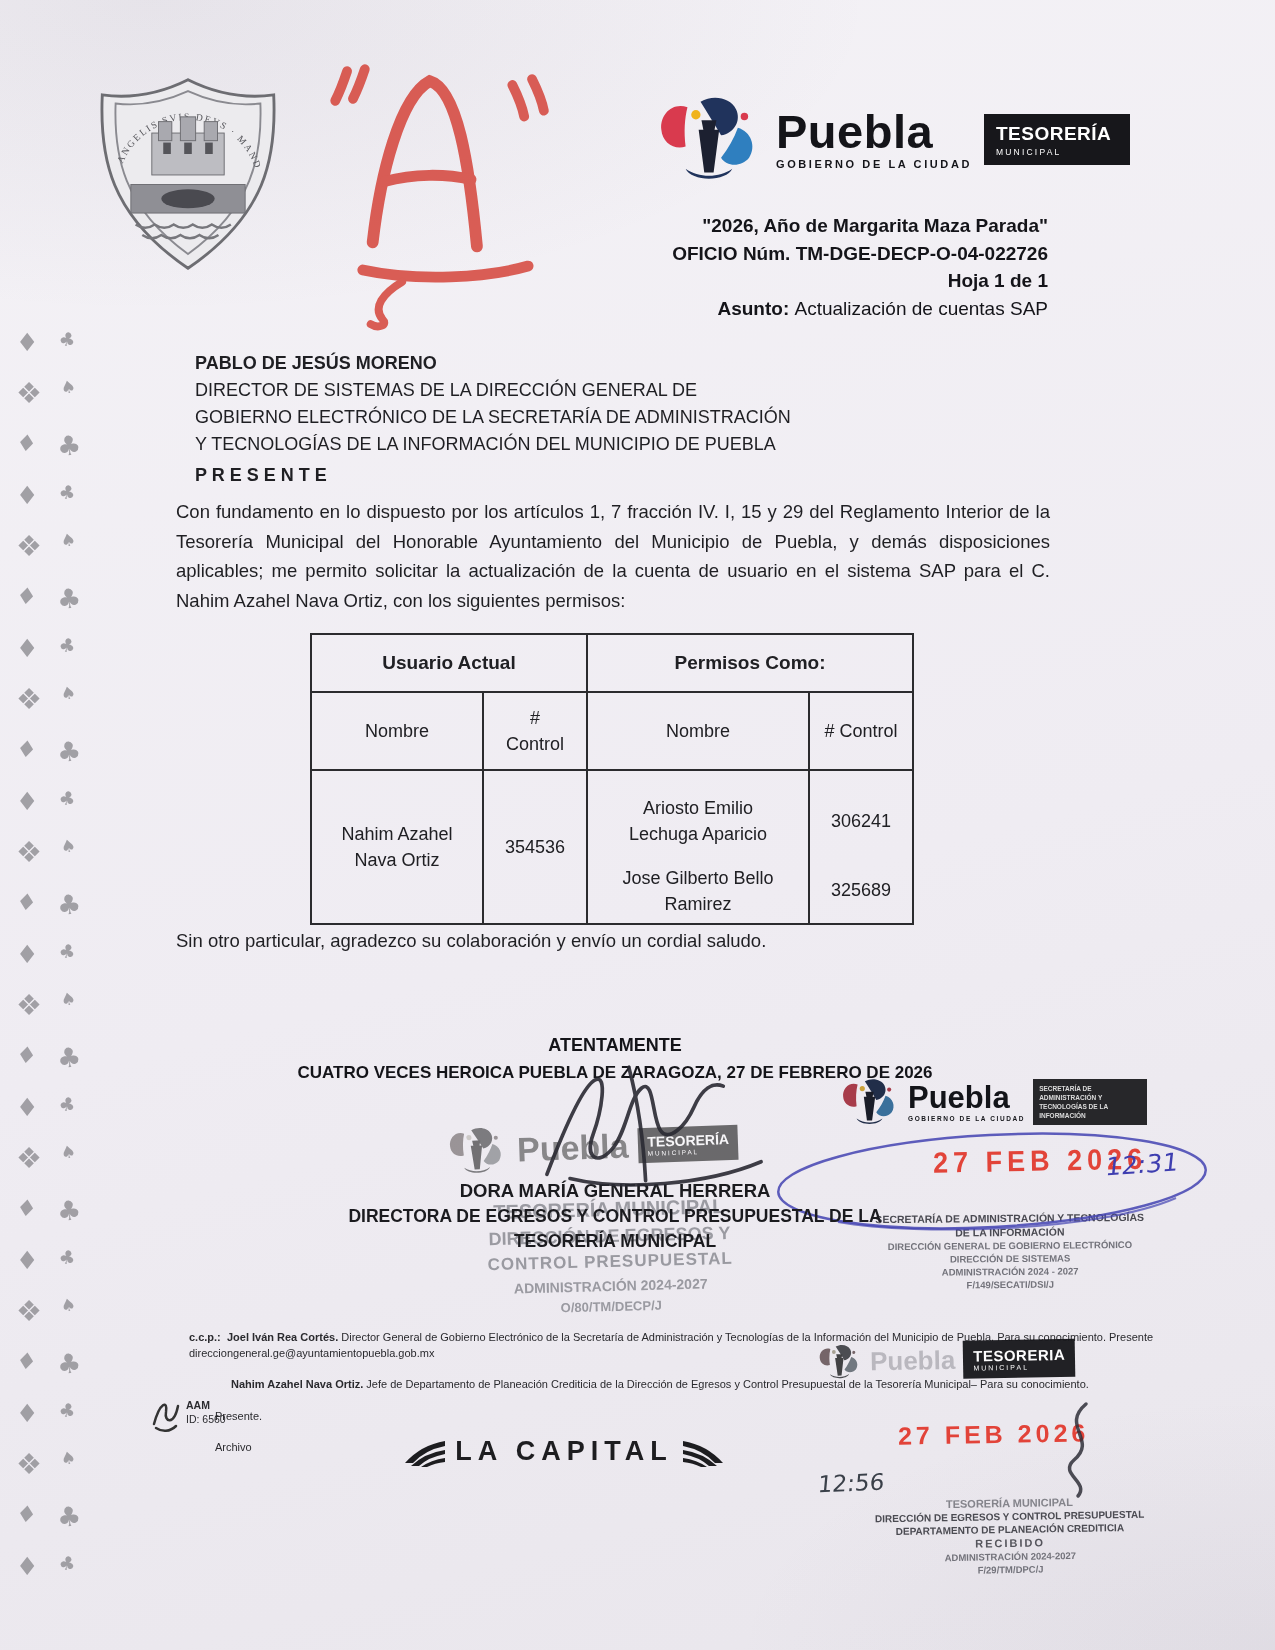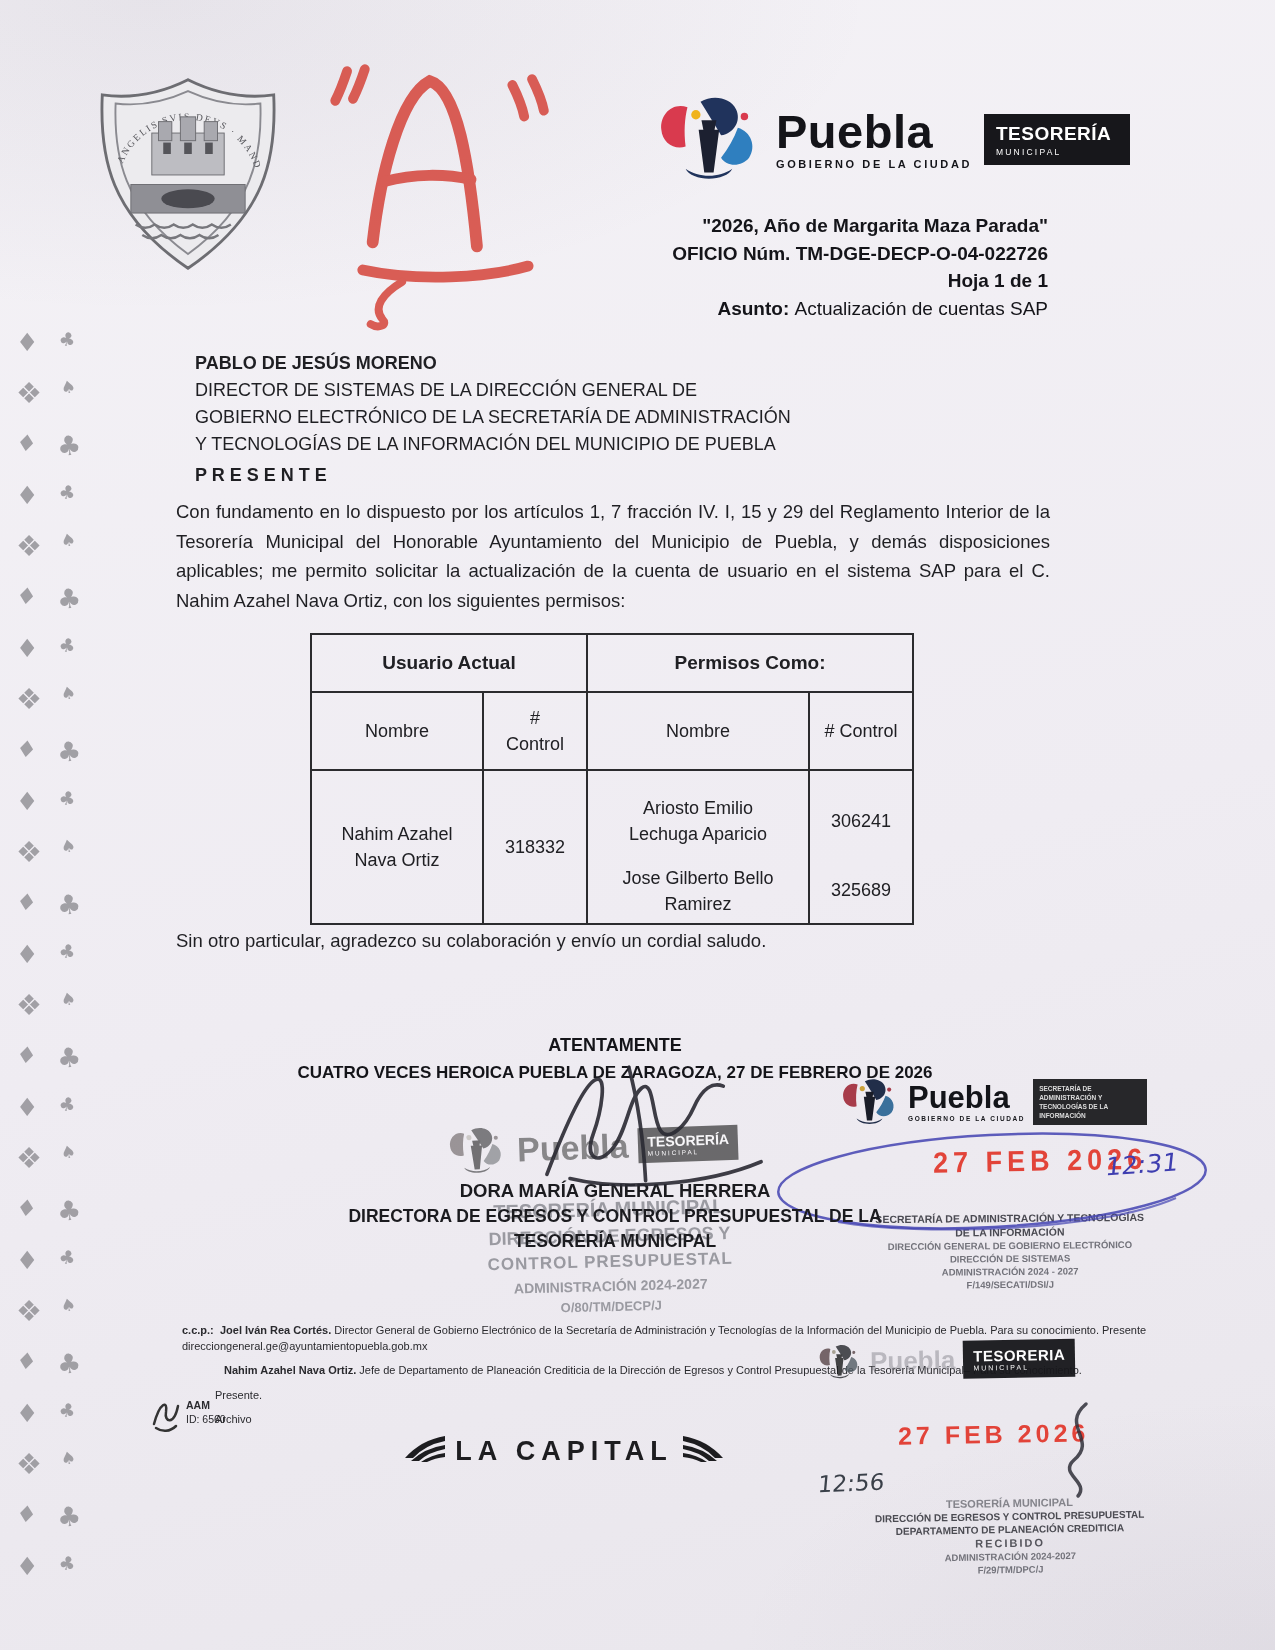--- a/index.html
+++ b/index.html
@@ -116,21 +116,21 @@
   .pen-ellipse { left:768px; top:1122px; width:448px; height:118px; z-index:3; }
   .flourish-2 { left:1042px; top:1398px; width:70px; height:102px; z-index:4; }
 
   .stamp-secati-lines { left:842px; top:1212px; width:336px; text-align:center; z-index:2;
     font-weight:bold; transform:rotate(-.5deg); }
   .ssl-dark { color:#4a4a52; font-size:10.5px; line-height:13.5px; }
   .ssl-gray { color:#73737b; font-size:9.5px; line-height:13px; }
 
   .ccp { top:1314px; left:173px; width:1048px; font-size:11px; line-height:15.5px;
     color:#2a2a2e; z-index:1; }
-  .ccp p { margin:9px; }
+  .ccp p { margin:16px; }
   .ccp .ind { text-indent:42px; }
   .ccp .ml { margin-left:42px; }
 
   
   .stamp-received { left:816px; top:1340px; display:flex; align-items:center; gap:8px;
     opacity:.95; transform:rotate(-1deg); z-index:2; }
   .sr-icon { width:46px; height:40px; filter:grayscale(.85) brightness(.8); opacity:.85; }
   .sr-ghost { font-size:26px; font-weight:bold; color:#6a6a72; opacity:.4; }
   .sr-box { background:#17171b; color:#fff; padding:7px 10px; }
   .sr-box-title { font-size:15px; font-weight:bold; letter-spacing:.5px; }
@@ -142,21 +142,21 @@
   .srl-m { color:#4b4b52; font-size:10px; line-height:13px; }
   .srl-rec { color:#55555c; font-size:11px; letter-spacing:2px; line-height:15px; }
   .srl-s { color:#73737b; font-size:9.5px; line-height:12.5px; }
 
   .aam { left:148px; top:1392px; display:flex; gap:4px; align-items:flex-start; z-index:1; }
   .aam-squiggle { width:34px; height:42px; }
   .aam-text { font-size:10.5px; line-height:14px; color:#2a2a2e; padding-top:6px; }
   .aam-text .b { font-weight:bold; }
 
   .capital { left:392px; top:1436px; width:344px; text-align:center; color:#1d1d20; z-index:1; }
-  .capital-row1 { display:flex; align-items:flex-start; justify-content:center; gap:8px; }
+  .capital-row1 { display:flex; align-items:flex-end; justify-content:center; gap:8px; }
   .capital-line1 { font-size:27px; font-weight:800; letter-spacing:6px; white-space:nowrap; }
   .capital-line2 { font-size:46px; font-weight:800; letter-spacing:2px; margin-top:-4px; }
   .wing { width:42px; height:26px; }
   .wing.right { transform:scaleX(-1); }
 </style>
 </head>
 <body>
 
 <div class="page">
 
@@ -299,21 +299,21 @@
     <div class="t-cell colhead first-col">Nombre</div>
     <div class="t-cell colhead">
         <span class="narrow"># Control</span>
       </div>
     <div class="t-cell colhead">Nombre</div>
     <div class="t-cell colhead"># Control</div>
 
     <div class="t-cell data first-col">
         <span style="max-width:130px">Nahim Azahel Nava Ortiz</span>
       </div>
-    <div class="t-cell data">318332</div>
+    <div class="t-cell data">354536</div>
     <div class="t-cell data perm-col">
       <div class="perm-slot-a">
           <span class="perm-name-1">Ariosto Emilio Lechuga Aparicio</span>
         </div>
       <div class="perm-slot-b">
           <span class="perm-name-2">Jose Gilberto Bello Ramirez</span>
         </div>
     </div>
     <div class="t-cell data perm-col">
       <div class="perm-slot-a">

